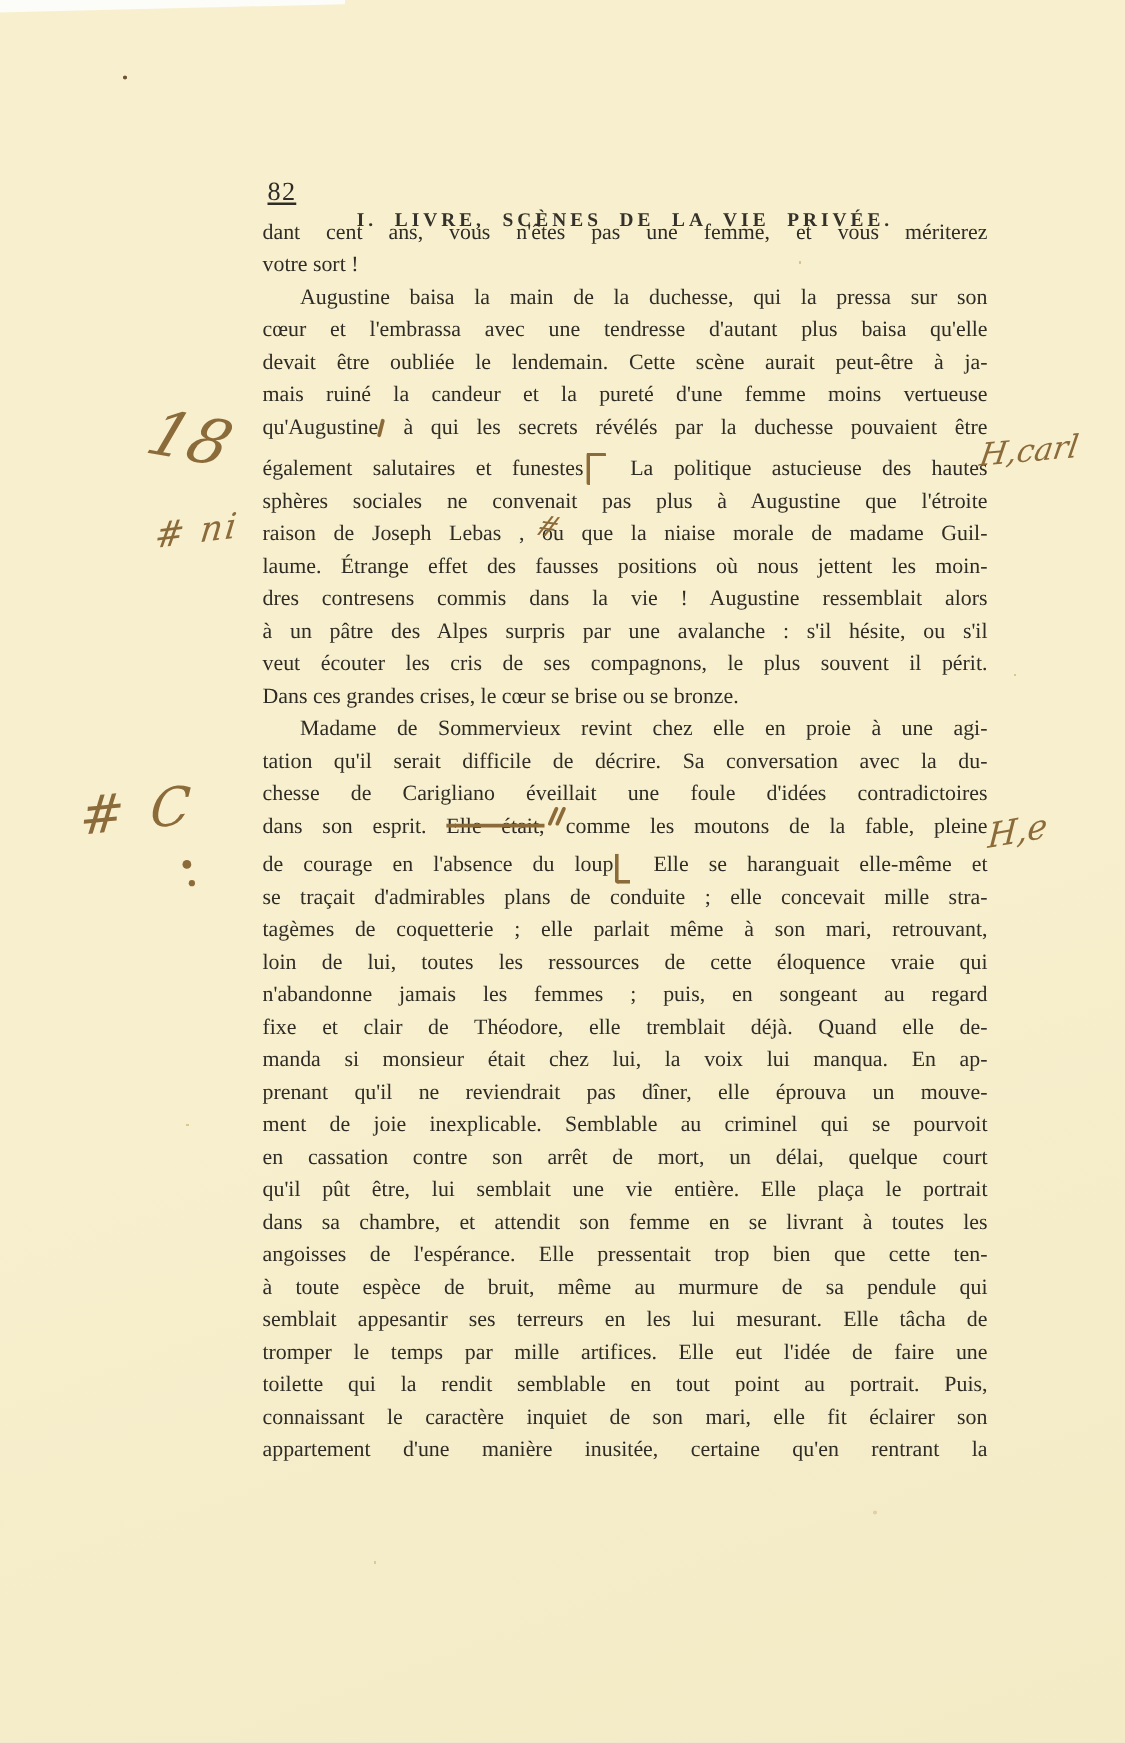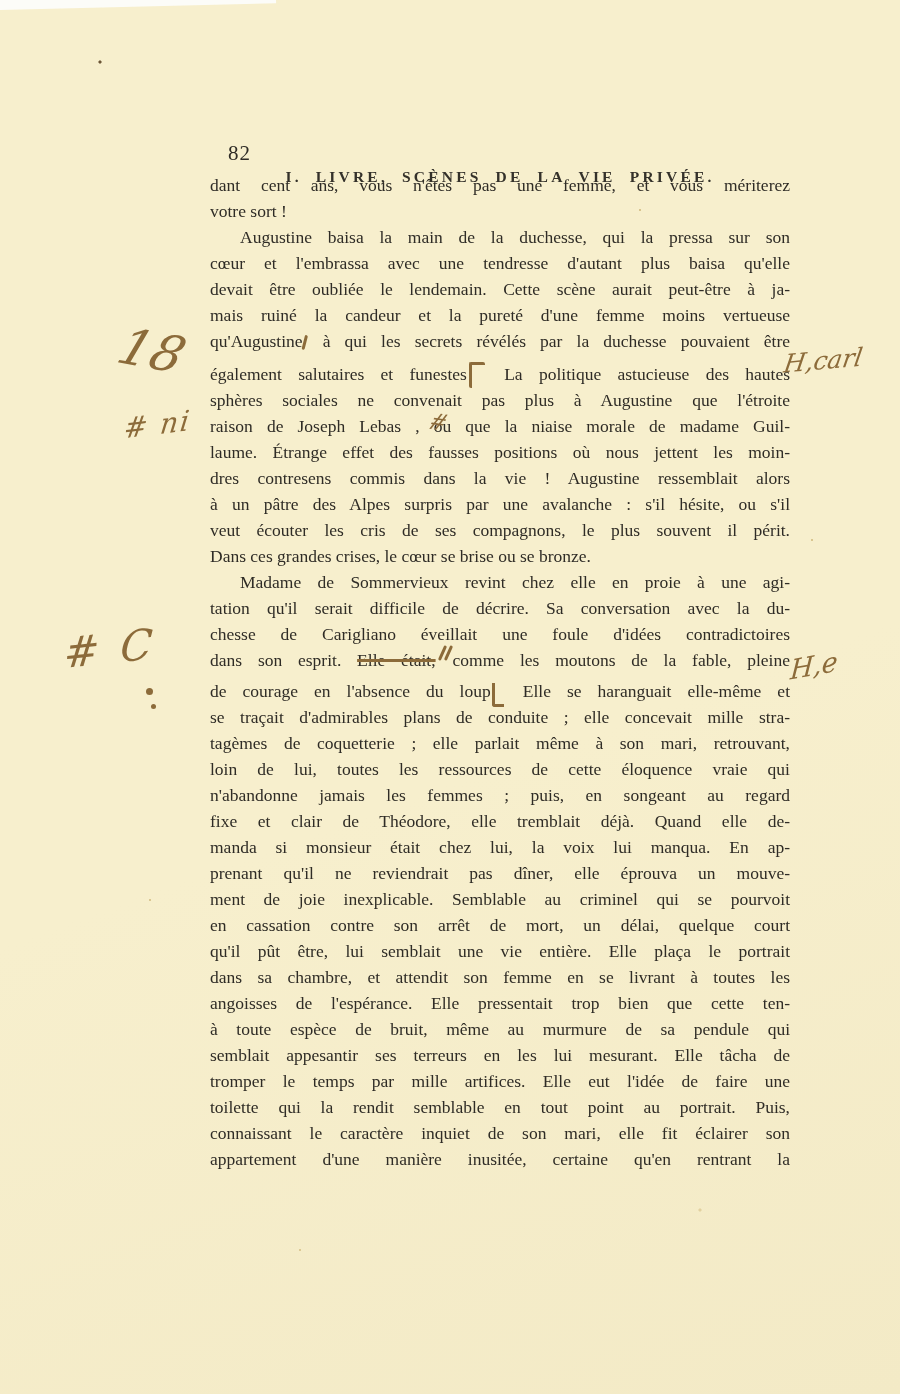--- a/index.html
+++ b/index.html
@@ -27,21 +27,21 @@
       radial-gradient(2px 2px at 150px 900px, #dac792 45%, transparent 60%),
       linear-gradient(160deg, var(--paper) 0%, var(--paper) 55%, var(--paper2) 100%);
     color:var(--print);
   }
   .scan-edge{
     position:absolute;top:-4px;left:-24px;width:300px;height:11px;
     background:#fcfcf8;transform:rotate(-1.4deg);
   }
   
   .header{position:absolute;top:140px;left:210px;width:580px;height:26px;}
-  .page-num{position:absolute;left:18px;top:1px;font-size:21px;letter-spacing:1px;}
+  .page-num{position:absolute;left:4px;top:1px;font-size:21px;letter-spacing:1px;text-decoration:underline;}
   .running-title{
     text-align:center;font-size:15.5px;font-weight:700;
     letter-spacing:3.2px;word-spacing:7px;padding-top:4px;color:#34312a;margin-top:24px;
   }
   
   .textblock{
     position:absolute;left:210px;top:172px;width:580px;
     font-size:17.5px;line-height:26px;color:var(--print);
   }
   .ln{ text-align:justify; text-align-last:justify; white-space:normal; }

